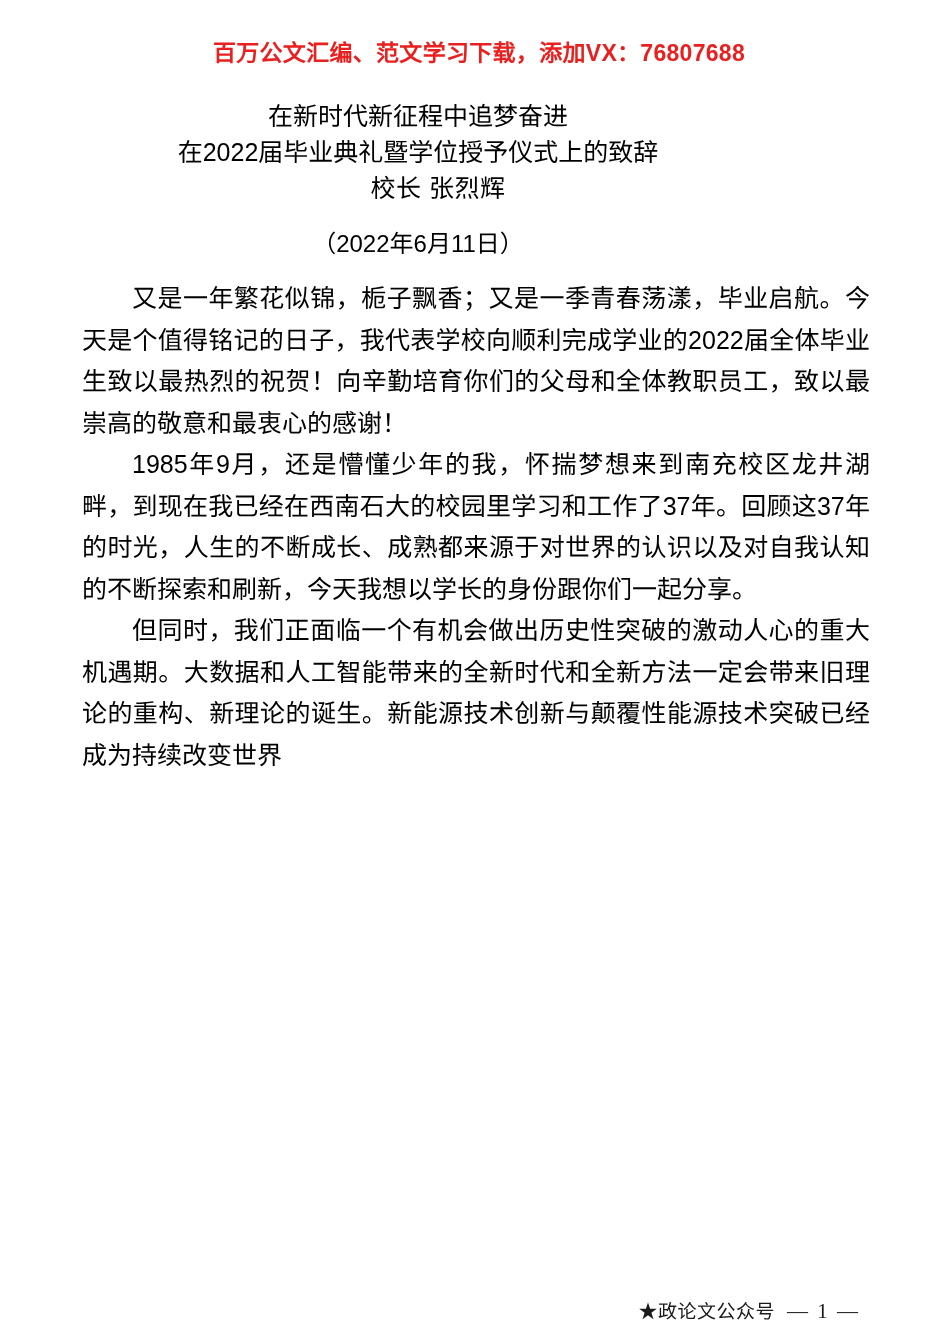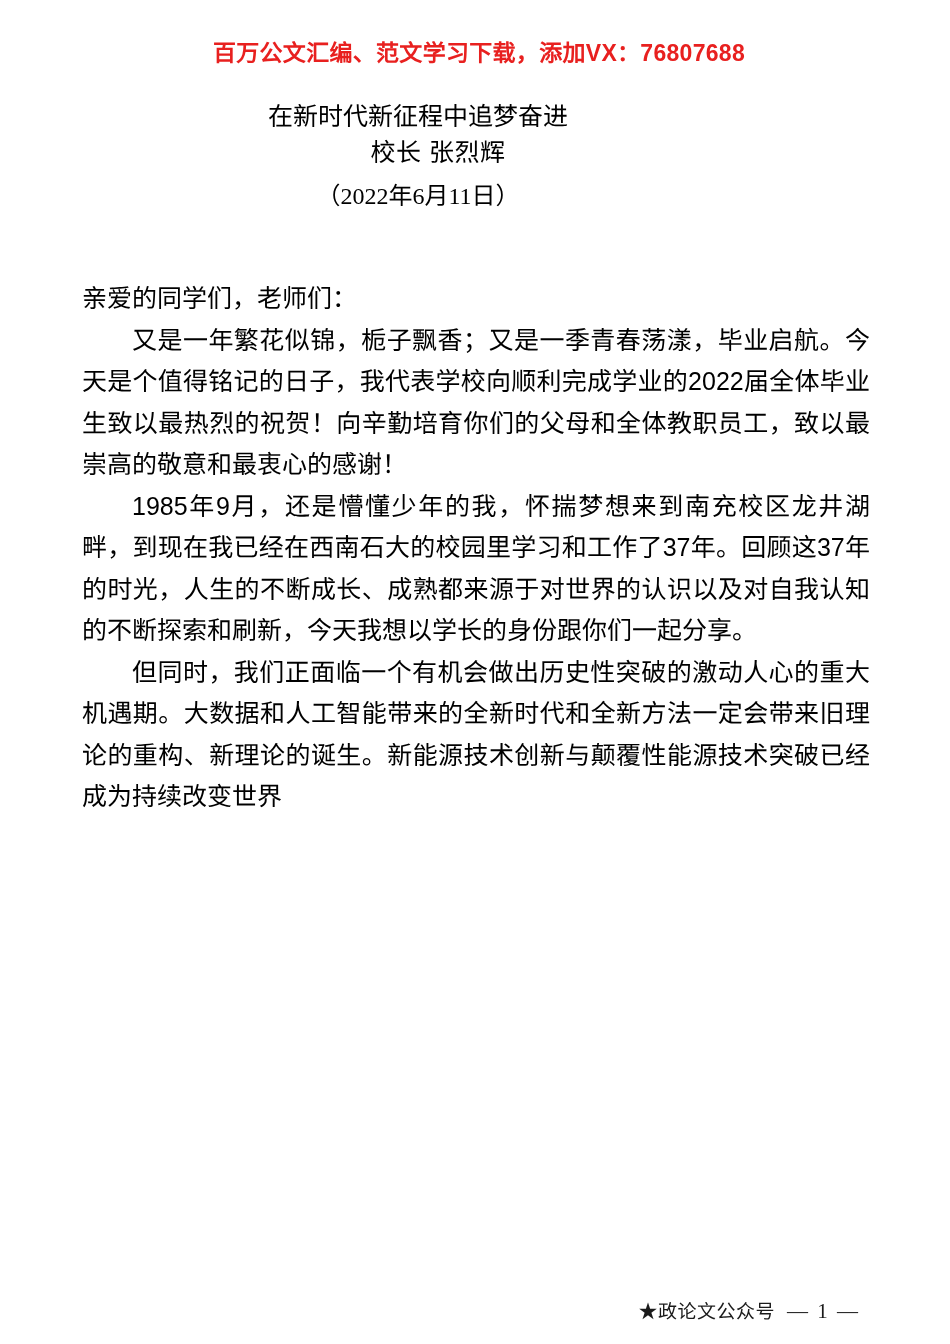--- a/index.html
+++ b/index.html
@@ -51,22 +51,21 @@
     white-space: nowrap;
   }
 
   .title-line.byline {
     letter-spacing: 0.5px;
     padding-left: 40px;
   }
 
   .title-line.dateline {
     font-size: 24px;
-    margin-top: 8px;
-    font-family: Liberation Serif, serif;
+    margin-top: 20px;
   }
 
   
   .body-area {
     position: absolute;
     top: 278px;
     left: 82px;
     width: 788px;
   }
 
@@ -124,26 +123,26 @@
 </style>
 </head>
 <body>
 
 <div class="page">
 
   <div class="promo-header" style="color: rgb(232, 32, 31);">百万公文汇编、范文学习下载，添加VX：76807688</div>
 
   <div class="title-block">
     <div class="title-line">在新时代新征程中追梦奋进</div>
+    <div class="title-line">在2022届毕业典礼暨学位授予仪式上的致辞</div>
     <div class="title-line byline">校长 张烈辉</div>
     <div class="title-line dateline">（2022年6月11日）</div>
   </div>
 
   <div class="body-area">
-    <p class="salutation">亲爱的同学们，老师们：</p>
     <p class="para">又是一年繁花似锦，栀子飘香；又是一季青春荡漾，毕业启航。今天是个值得铭记的日子，我代表学校向顺利完成学业的2022届全体毕业生致以最热烈的祝贺！向辛勤培育你们的父母和全体教职员工，致以最崇高的敬意和最衷心的感谢！</p>
     <p class="para">1985年9月，还是懵懂少年的我，怀揣梦想来到南充校区龙井湖畔，到现在我已经在西南石大的校园里学习和工作了37年。回顾这37年的时光，人生的不断成长、成熟都来源于对世界的认识以及对自我认知的不断探索和刷新，今天我想以学长的身份跟你们一起分享。</p>
     <p class="para">但同时，我们正面临一个有机会做出历史性突破的激动人心的重大机遇期。大数据和人工智能带来的全新时代和全新方法一定会带来旧理论的重构、新理论的诞生。新能源技术创新与颠覆性能源技术突破已经成为持续改变世界</p>
   </div>
 
   <div class="footer">
     <div class="footer-inner">
       <span class="footer-mark">★政论文公众号</span>
       <span class="footer-page">— 1 —</span>
     </div>

